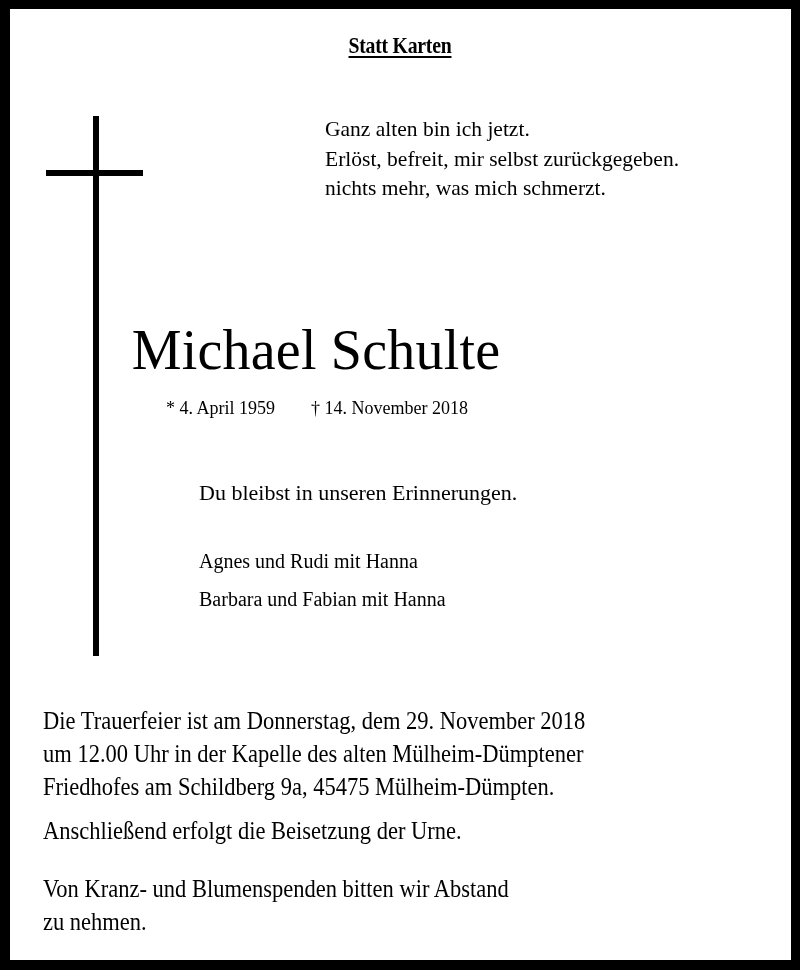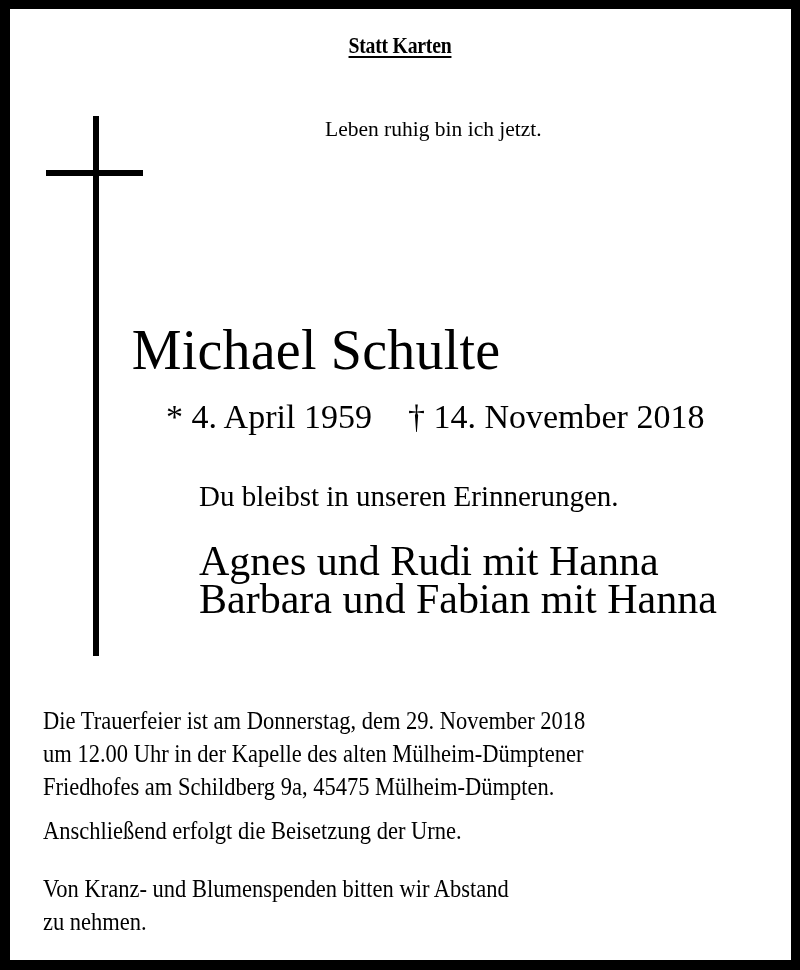--- a/index.html
+++ b/index.html
@@ -23,26 +23,26 @@
 
     .cross-v { position: absolute; left: 93px; top: 116px; width: 6px; height: 540px; background: #000; }
     .cross-h { position: absolute; left: 46px; top: 170px; width: 97px; height: 6px; background: #000; }
 
     .poem { left: 325px; top: 115px; font-size: 21.5px; line-height: 29.5px; }
     .poem div { white-space: nowrap; }
 
     .name { left: 0; width: 636px; text-align: center; top: 318px; font-size: 56px; letter-spacing: 0.2px; }
     .name span { position: relative; left: -2px; }
 
-    .dates { left: 166px; top: 398px; font-size: 34px; }
+    .dates { left: 166px; top: 398px; font-size: 18px; }
     .dates .gap { display: inline-block; width: 36px; }
 
-    .remember { left: 199px; top: 480px; font-size: 29px; }
+    .remember { left: 199px; top: 480px; font-size: 22px; }
 
-    .mourners { left: 199px; top: 542px; font-size: 42px; line-height: 38px; }
+    .mourners { left: 199px; top: 542px; font-size: 20px; line-height: 38px; }
     .mourners div { white-space: nowrap; }
 
     .info { left: 43px; font-size: 25px; line-height: 33px; transform-origin: left top; transform: scaleX(0.9); }
     .info div { white-space: nowrap; }
     .info1 { top: 704px; }
     .info2 { top: 814px; }
     .info3 { top: 872px; }
   </style>
 </head>
 <body>
@@ -50,21 +50,23 @@
 <div class="frame"></div>
 
 <div class="abs serif heading">Statt Karten</div>
 
 <div>
   <div class="cross-v"></div>
   <div class="cross-h"></div>
 </div>
 
 <div class="abs serif poem">
-  <div>Leben ruhig bin ich jetzt.</div>
+  <div>Ganz alten bin ich jetzt.</div>
+  <div>Erlöst, befreit, mir selbst zurückgegeben.</div>
+  <div>nichts mehr, was mich schmerzt.</div>
 </div>
 
 <div class="abs serif name">
   <span>Michael Schulte</span>
 </div>
 
 <div class="abs serif dates">
   <span>* 4. April 1959</span><span class="gap"></span><span>† 14. November 2018</span>
 </div>
 

